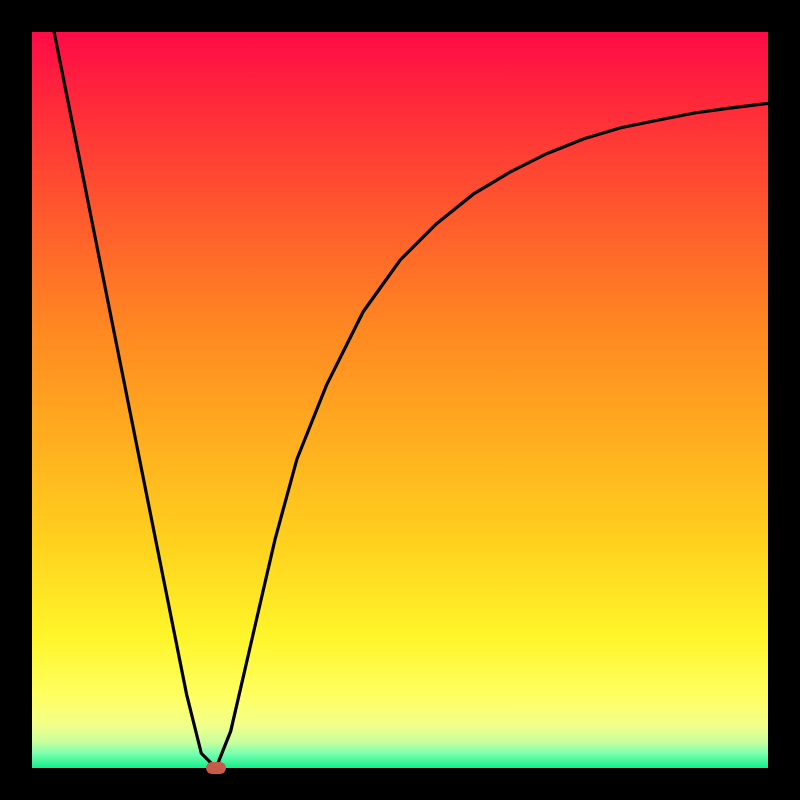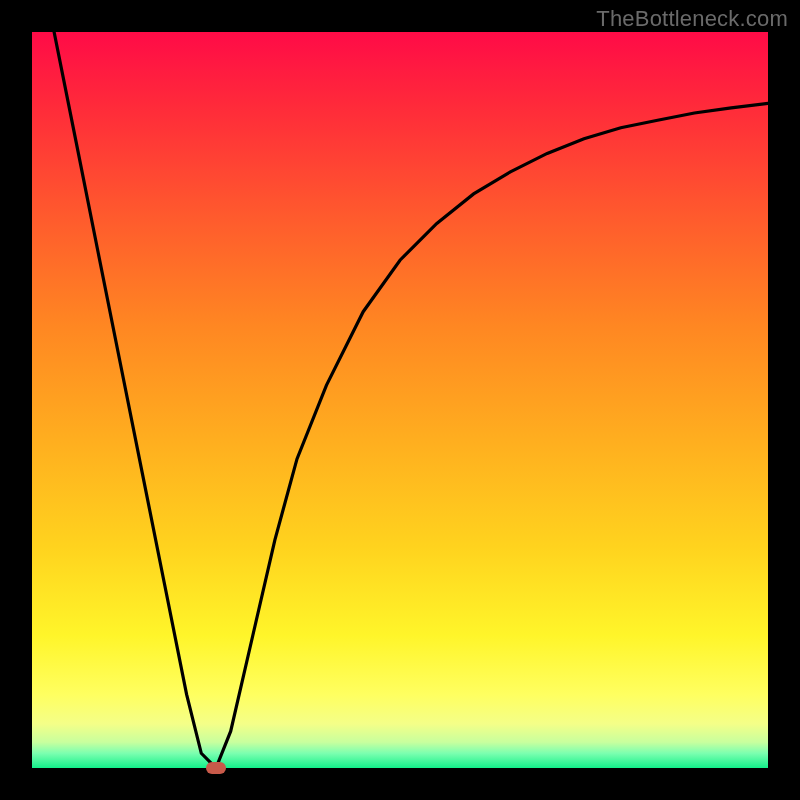--- a/index.html
+++ b/index.html
@@ -65,21 +65,20 @@
     height: 12px;
     background: #c85a4a;
     border-radius: 6px;
     transform: translate(-50%, -50%);
   }
 </style>
 </head>
 <body>
 
 <div class="frame">
-  <div class="watermark">TheBottleneck.com</div>
 
   <div class="plot">
     <svg class="curve" viewBox="0 0 736 736" preserveAspectRatio="none">
       <path d="M22.1 0.0 L44.2 110.4 L66.2 220.8 L88.3 331.2 L110.4 441.6 L132.5 552.0 L154.6 662.4 L169.3 721.3 L184.0 736.0 L198.7 699.2 L220.8 603.5 L242.9 507.8 L265.0 426.9 L294.4 353.3 L331.2 279.7 L368.0 228.2 L404.8 191.4 L441.6 161.9 L478.4 139.8 L515.2 121.4 L552.0 106.7 L588.8 95.7 L625.6 88.3 L662.4 81.0 L699.2 75.8 L736.0 71.4" fill="none" stroke="#000000" stroke-width="3.2" stroke-linecap="round" id="curvePath"></path>
     </svg>
     <div class="marker" id="marker" style="left: 184px; top: 736px; background: rgb(200, 90, 74);"></div>
   </div>
 </div>
 
 </body></html>

